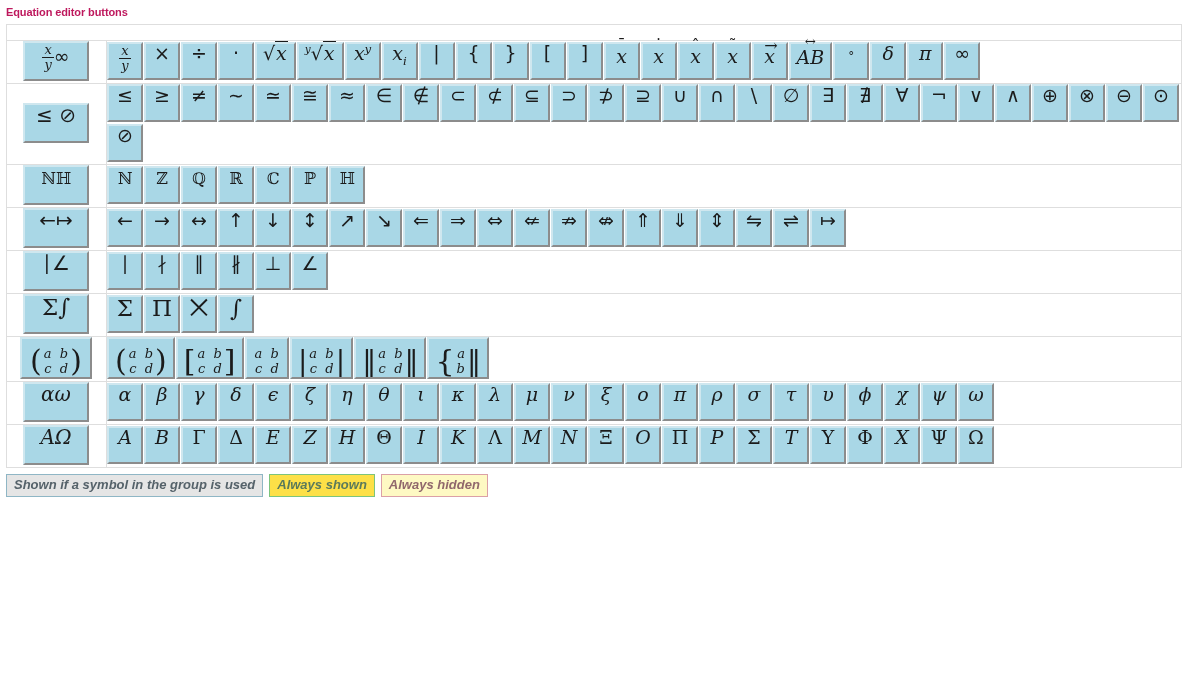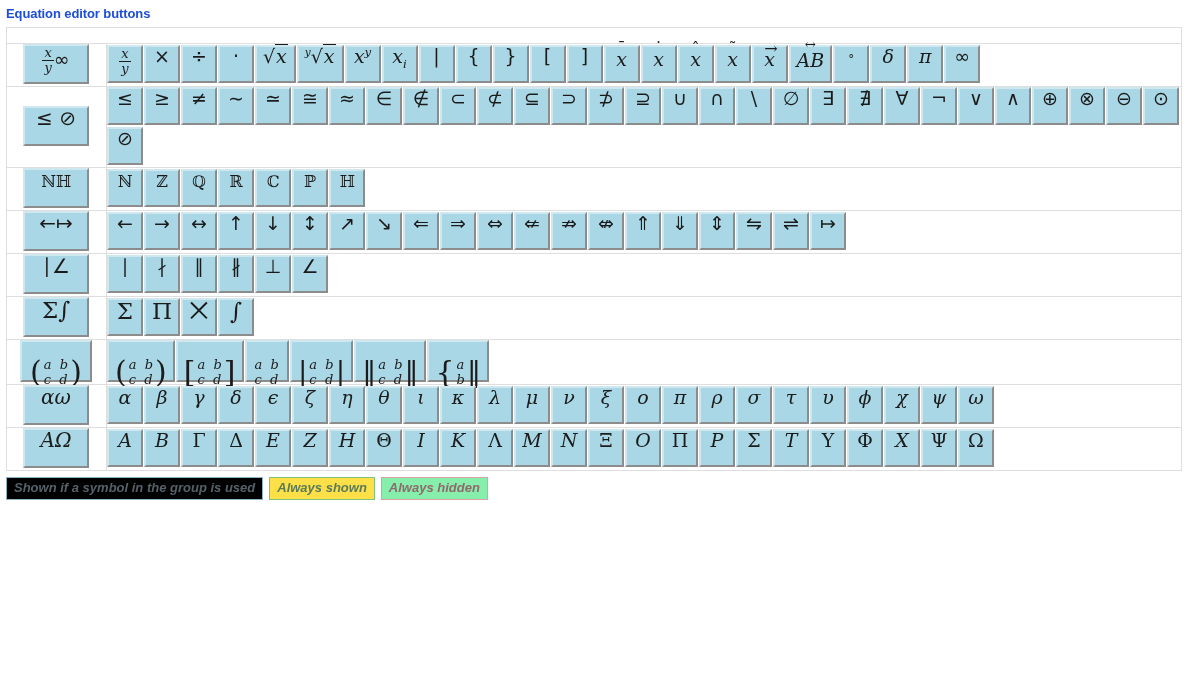--- a/index.html
+++ b/index.html
@@ -6,23 +6,23 @@
   html, body {
     margin: 0; padding: 0;
     background: #ffffff;
     font-family: "Liberation Sans", sans-serif;
   }
   body {
     width: 1190px; height: 681px;
     overflow: hidden;
   }
   #page-title {
-    font-size: 13px;
+    font-size: 11px;
     font-weight: bold;
-    color: #1d4ed8;
+    color: #be185d;
     padding: 6px 0 6px 6px;
     letter-spacing: -0.1px;
   }
   .eq-table {
     width: 1176px;
     margin-left: 6px;
     border: 1px solid #dedede;
     border-collapse: collapse;
     background: #ffffff;
   }
@@ -111,21 +111,21 @@
     font-size: 13px;
     line-height: 1.12;
   }
   .matrix .delim {
     font-style: normal;
     font-size: 30px;
     line-height: 0.82;
     font-family: "DejaVu Serif","Liberation Serif",serif;
   }
   .matrix .delim.bar { font-size: 28px; }
-  .matrix .cells { display: inline-block; text-align: left; padding: 16px 2px; }
+  .matrix .cells { display: inline-block; text-align: right; padding: 8px 2px; }
   .matrix .cells span { display: block; white-space: pre; }
   
   .bb { font-family: "DejaVu Serif","Liberation Serif",serif; font-size: 16px; }
   
   .op { font-family: "DejaVu Sans","Liberation Sans",sans-serif; font-style: normal; }
   .bigop { font-size: 23px; font-family: "DejaVu Serif","Liberation Serif",serif; }
   
   .legend {
     margin: 6px 0 0 6px;
     display: flex;
@@ -133,23 +133,23 @@
     align-items: center;
   }
   .legend-item {
     font-style: italic;
     font-size: 13px;
     font-weight: bold;
     padding: 3px 7px 4px 7px;
     border: 1px solid #9a9a9a;
     line-height: 1.1;
   }
-  .legend-used { background: #000000; color: #55626a; border-color: #8fb6c5; }
+  .legend-used { background: #e5e5e5; color: #55626a; border-color: #8fb6c5; }
   .legend-shown { background: #fde047; color: #5b7a5b; border-color: #7cc47c; }
-  .legend-hidden { background: #86efac; color: #91686c; border-color: #dba0a6; }
+  .legend-hidden { background: #fef9c3; color: #91686c; border-color: #dba0a6; }
 </style>
 </head>
 <body>
 
 <div id="page-title">Equation editor buttons</div>
 
 <table class="eq-table">
   <tbody>
     <tr class="header-row">
       <td colspan="2"></td>

